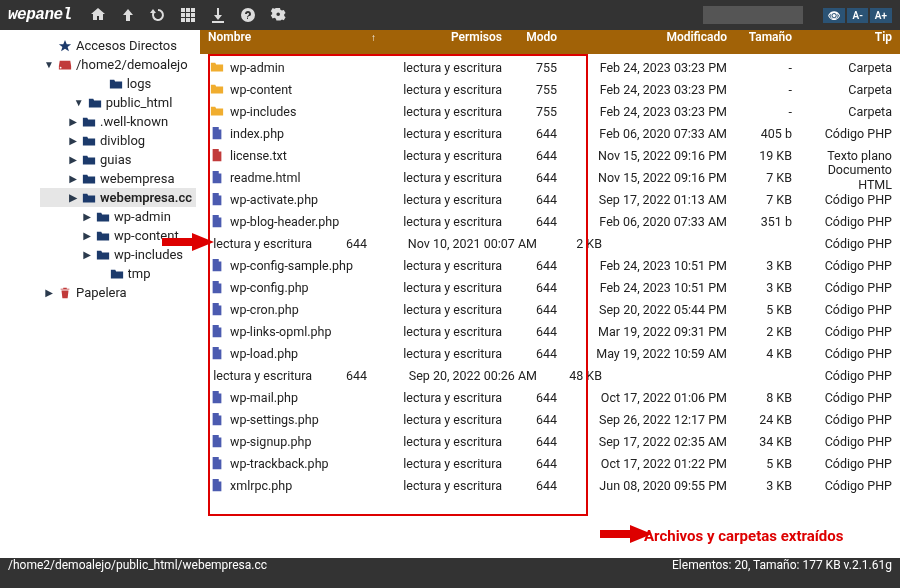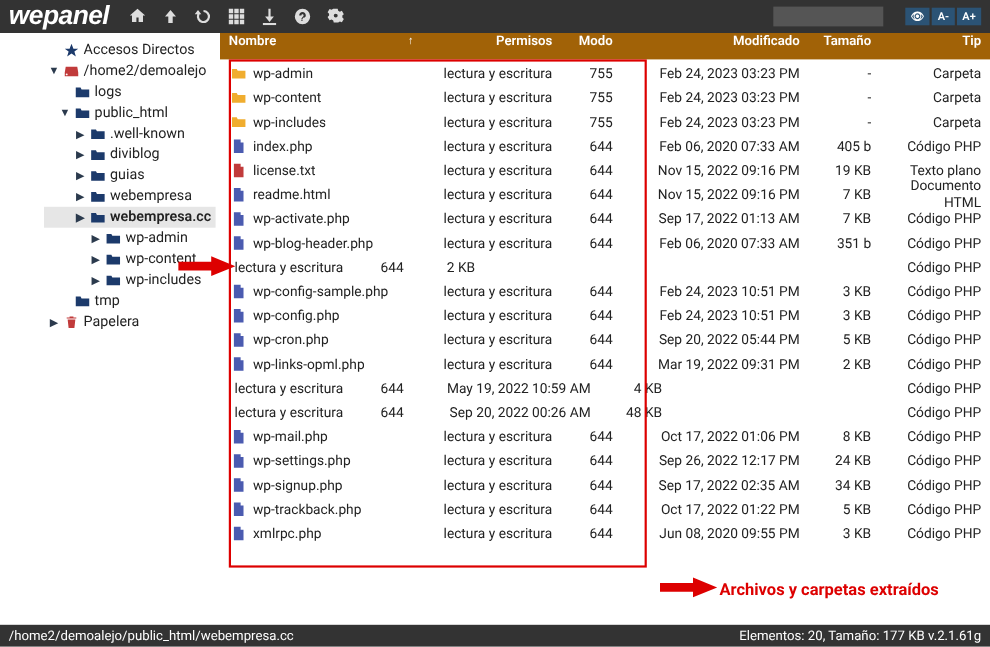--- a/index.html
+++ b/index.html
@@ -1,40 +1,40 @@
 <!DOCTYPE html>
 <html><head>
 <meta charset="utf-8">
 <style>
 * { margin: 0; padding: 0; box-sizing: border-box; font-family: -apple-system, BlinkMacSystemFont, "Segoe UI", Roboto, Arial, sans-serif; }
 body { background: #fff; width: 900px; height: 588px; overflow: hidden; display: flex; flex-direction: column; }
 
 
 .topbar { background: #333; color: #ccc; height: 30px; display: flex; align-items: center; padding: 0 8px; gap: 14px; }
-.brand { font-family: Liberation Sans, sans-serif; font-weight: 700; font-style: italic; font-size: 24px; color: #fff; letter-spacing: -0.5px; margin-right: 4px; }
+.brand { font-family: Liberation Mono, monospace; font-weight: 700; font-style: italic; font-size: 16px; color: #fff; letter-spacing: -0.5px; margin-right: 4px; }
 .topbar .ticon { width: 16px; height: 16px; display: inline-flex; align-items: center; justify-content: center; color: #ddd; cursor: pointer; }
 .topbar .ticon svg { width: 16px; height: 16px; fill: currentColor; }
 .topbar .spacer { flex: 1; }
 .searchbox { background: #555; width: 100px; height: 18px; border: none; outline: none; color: #fff; padding: 0 6px; font-size: 11px; }
 .right-btns { display: flex; gap: 2px; margin-left: 6px; }
 .right-btns .rb { background: #2b5375; color: #fff; font-size: 10px; font-weight: 600; padding: 2px 5px; display: inline-flex; align-items: center; justify-content: center; cursor: pointer; }
 
 
 .main { flex: 1; display: flex; overflow: hidden; }
 
 
 .sidebar { width: 200px; background: #fff; padding: 6px 4px; font-size: 13px; color: #222; overflow-y: auto; }
 .tree-item { display: flex; align-items: center; gap: 4px; padding: 2px 4px; cursor: pointer; white-space: nowrap; margin-left: 36px; }
 .tree-item.sel { background: #e6e6e6; font-weight: 600; }
 .tree-item .caret { width: 10px; font-size: 10px; color: #2b3a4d; display: inline-block; text-align: center; }
 .tree-item .caret.none { visibility: hidden; }
 .tree-item .ticon2 { width: 14px; height: 14px; display: inline-flex; align-items: center; justify-content: center; }
 .tree-item .ticon2 svg { width: 14px; height: 14px; }
 .lvl-0 { padding-left: 4px; }
-.lvl-1 { padding-left: 14px; }
+.lvl-1 { padding-left: 14px; justify-content: center; }
 .lvl-2 { padding-left: 28px; }
 .lvl-3 { padding-left: 42px; }
 
 
 .filepane { flex: 1; display: flex; flex-direction: column; overflow: hidden; position: relative; }
 .thead { background: #a16207; color: #fff; height: 24px; display: flex; align-items: flex-start; font-size: 12px; font-weight: 600; }
 .thead .th { padding: 0 8px; }
 .col-name { flex: 0 0 190px; display: flex; align-items: center; gap: 4px; }
 .col-perm { flex: 0 0 120px; text-align: right; }
 .col-mode { flex: 0 0 55px; text-align: right; }
@@ -45,24 +45,24 @@
 
 .tbody { overflow-y: auto; flex: 1; padding-top: 2px; }
 .redbox { border: 2px solid #d00; margin: 0 0 0 4px; position: absolute; left: 4px; top: 24px; width: 380px; height: 462px; pointer-events: none; }
 .row { display: flex; align-items: center; height: 22px; font-size: 12.5px; color: #222; }
 .row .cell { padding: 0 8px; }
 .row .col-name { display: flex; align-items: center; gap: 6px; padding-left: 10px; }
 .row .ficon { width: 14px; height: 14px; display: inline-flex; align-items: center; justify-content: center; }
 .row .ficon svg { width: 14px; height: 14px; }
 .txt { overflow: hidden; text-overflow: ellipsis; white-space: nowrap; }
 .annot-arrow2 { position: absolute; left: 396px; top: 490px; }
-.annot-label { position: absolute; left: 454px; top: 497px; color: #d00; font-weight: 700; font-size: 15px; }
-
-
-.statusbar { background: #333; color: #fff; height: 20px; display: flex; align-items: center; padding: 0 8px; font-size: 12px; }
+.annot-label { position: absolute; left: 444px; top: 497px; color: #d00; font-weight: 700; font-size: 15px; }
+
+
+.statusbar { background: #333; color: #fff; height: 30px; display: flex; align-items: flex-start; padding: 0 8px; font-size: 12px; }
 .status-left { flex: 1; }
 .status-right { text-align: right; }
 
 .folder-gold svg { fill: #f0ad2f; }
 .folder-blue svg { fill: #1c3a6b; }
 .file-php svg  { fill: #4b5bb0; }
 .file-txt svg  { fill: #c13b3b; }
 .file-html svg { fill: #4b5bb0; }
 .star-icon svg { fill: #1c3a6b; }
 .hdd-icon svg  { fill: #c13b3b; }
@@ -421,20 +421,21 @@
           </div>
           <div class="cell col-perm">lectura y escritura</div>
           <div class="cell col-mode">644</div>
           <div class="cell col-mod">Feb 06, 2020 07:33 AM</div>
           <div class="cell col-size">351 b</div>
           <div class="cell col-type">Código PHP</div>
         </div>
         <div class="row">
           <div class="cell col-perm">lectura y escritura</div>
           <div class="cell col-mode">644</div>
+          <div class="cell col-mod">Nov 10, 2021 00:07 AM</div>
           <div class="cell col-size">2 KB</div>
           <div class="cell col-type">Código PHP</div>
         </div>
         <div class="row">
           <div class="cell col-name">
             <span class="ficon file-php">
               <svg viewBox="0 0 16 16">
                 <use href="#i-file"></use>
               </svg>
             </span>
@@ -485,20 +486,28 @@
             </span>
             <span class="txt">wp-links-opml.php</span>
           </div>
           <div class="cell col-perm">lectura y escritura</div>
           <div class="cell col-mode">644</div>
           <div class="cell col-mod">Mar 19, 2022 09:31 PM</div>
           <div class="cell col-size">2 KB</div>
           <div class="cell col-type">Código PHP</div>
         </div>
         <div class="row">
+          <div class="cell col-name">
+            <span class="ficon file-php">
+              <svg viewBox="0 0 16 16">
+                <use href="#i-file"></use>
+              </svg>
+            </span>
+            <span class="txt">wp-load.php</span>
+          </div>
           <div class="cell col-perm">lectura y escritura</div>
           <div class="cell col-mode">644</div>
           <div class="cell col-mod">May 19, 2022 10:59 AM</div>
           <div class="cell col-size">4 KB</div>
           <div class="cell col-type">Código PHP</div>
         </div>
         <div class="row">
           <div class="cell col-perm">lectura y escritura</div>
           <div class="cell col-mode">644</div>
           <div class="cell col-mod">Sep 20, 2022 00:26 AM</div>

